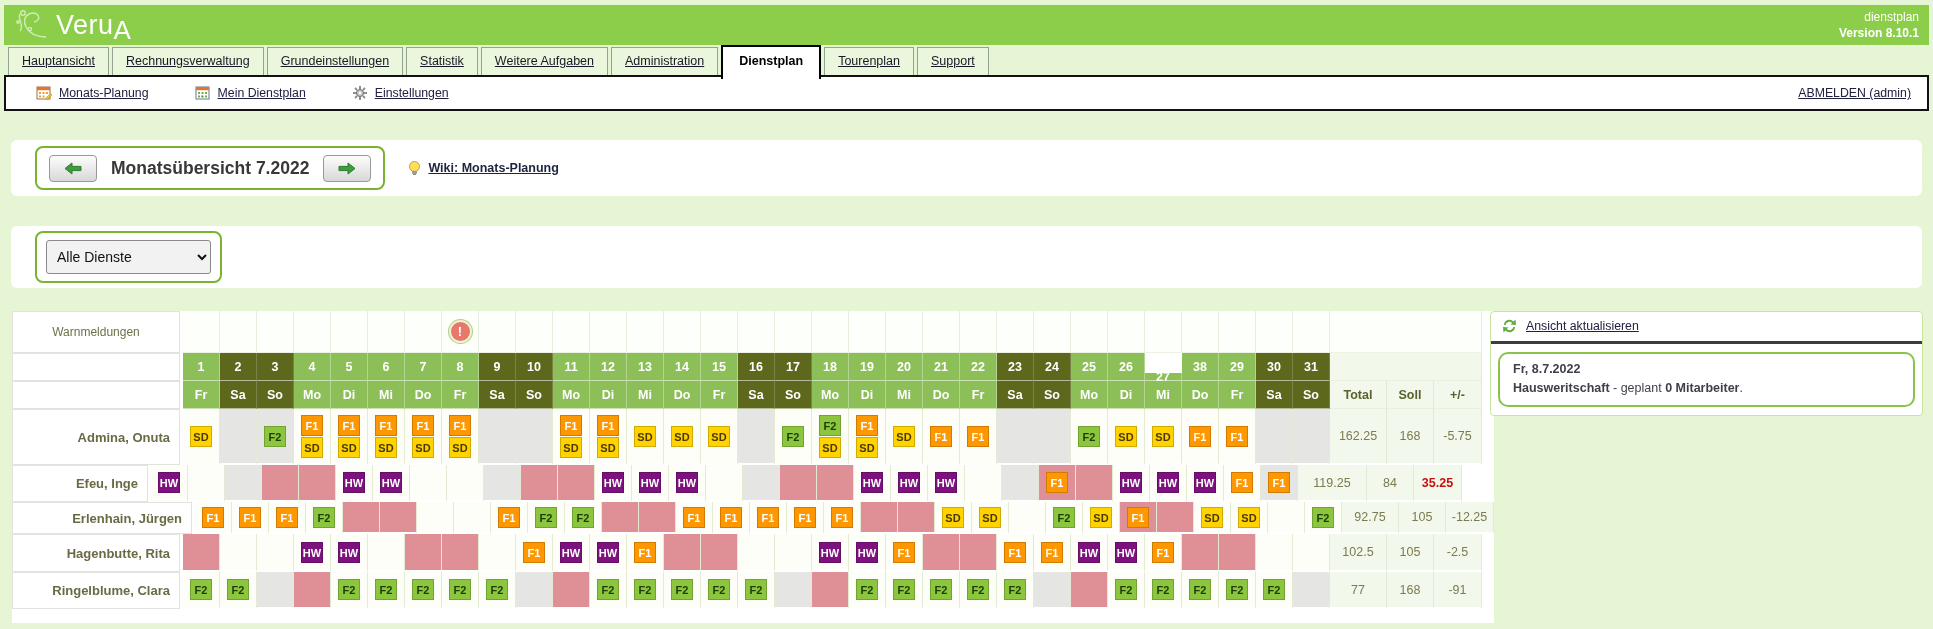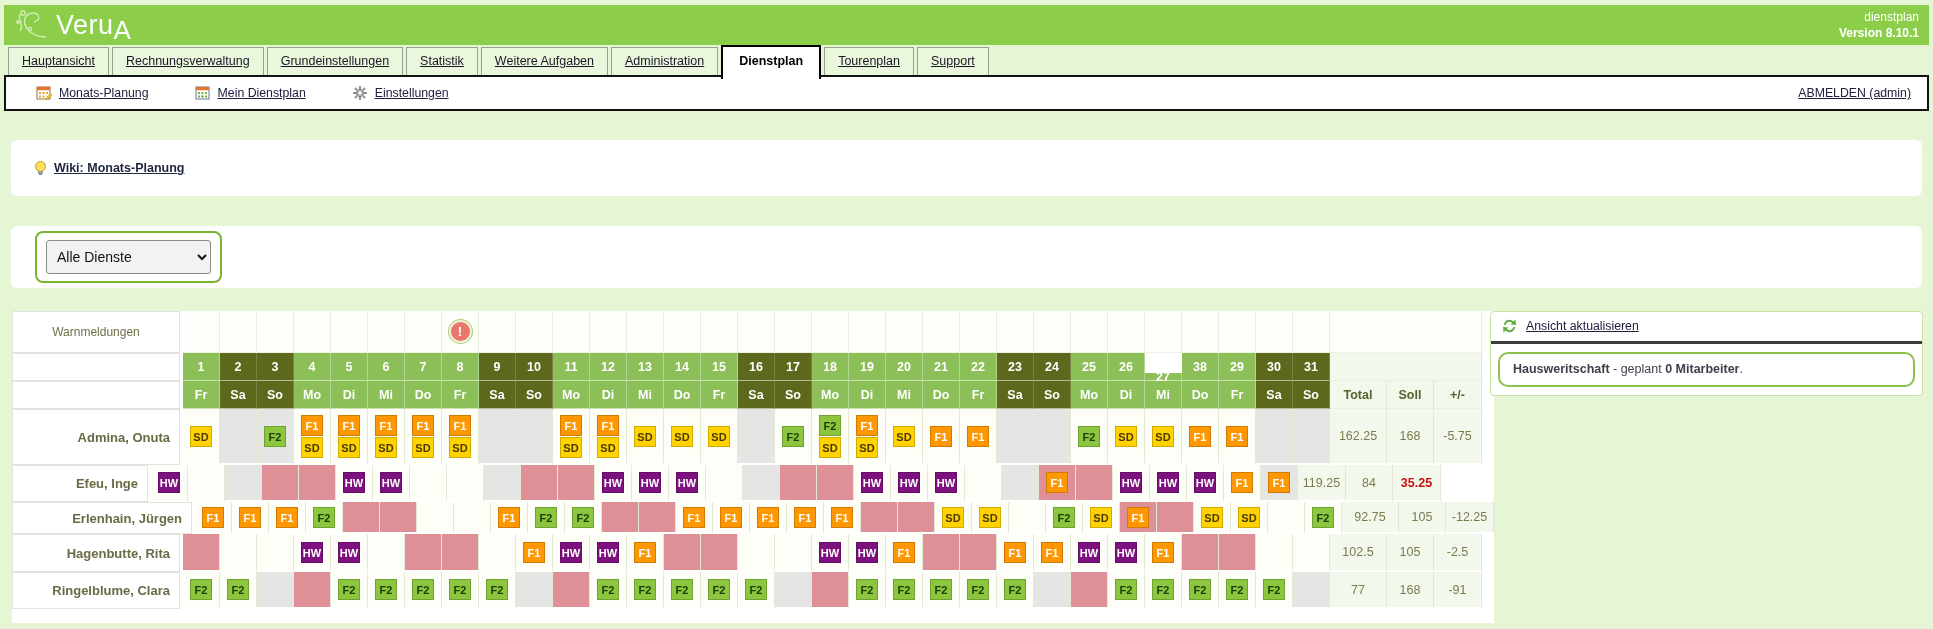--- a/index.html
+++ b/index.html
@@ -211,20 +211,33 @@
         <circle cx="8" cy="8" r="3.6" fill="#BFBFBF" stroke="#777"></circle>
         <circle cx="8" cy="8" r="1.4" fill="#fff"></circle>
       </svg>
     </span>
     <a class="tlink">Einstellungen</a>
   </div>
   <a class="tlink logout">ABMELDEN (admin)</a>
 </div>
 
 <div class="band band1">
+  <div class="monthbox">
+    <div class="navbtn">
+      <svg width="20" height="13" viewBox="0 0 20 13">
+        <path d="M9 1 L2 6.5 L9 12 L9 8.6 H18 V4.4 H9 Z" fill="#3E9C3E" stroke="#2C7D2C"></path>
+      </svg>
+    </div>
+    <span class="mtitle">Monatsübersicht 7.2022</span>
+    <div class="navbtn">
+      <svg width="20" height="13" viewBox="0 0 20 13">
+        <path d="M11 1 L18 6.5 L11 12 L11 8.6 H2 V4.4 H11 Z" fill="#3E9C3E" stroke="#2C7D2C"></path>
+      </svg>
+    </div>
+  </div>
   <div class="wiki">
     <svg width="15" height="17" viewBox="0 0 15 17">
       <circle cx="7.5" cy="6.5" r="5" fill="#FFDE5C" stroke="#C9A227"></circle>
       <path d="M5.5 11.5 h4 v2 h-4 z" fill="#A5A5A5" stroke="#7d7d7d" stroke-width="0.6"></path>
       <path d="M6 13.5 h3 v1.5 h-3 z" fill="#8c8c8c"></path>
     </svg>
     <a>Wiki: Monats-Planung</a>
   </div>
 </div>
 
@@ -571,21 +584,21 @@
         <div class="dc cell w" style="width: 37px;">
           <div class="badges">
             <div class="badge" style="background: rgb(255, 151, 0); color: rgb(255, 255, 255);">F1</div>
           </div>
         </div>
         <div class="dc cell g" style="width: 37px;">
           <div class="badges">
             <div class="badge" style="background: rgb(255, 151, 0); color: rgb(255, 255, 255);">F1</div>
           </div>
         </div>
-        <div class="dc totcell" style="width: 48px;">119.25</div>
+        <div class="dc totcell" style="width: 69px;">119.25</div>
         <div class="dc totcell" style="width: 47px;">84</div>
         <div class="dc totcell alert" style="width: 48px;">35.25</div>
       </div>
       <div class="trow" style="height: 32px;">
         <div class="lab name" style="width: 180px;">Erlenhain, Jürgen</div>
         <div class="dc cell w" style="width: 37px;">
           <div class="badges">
             <div class="badge" style="background: rgb(255, 151, 0); color: rgb(255, 255, 255);">F1</div>
           </div>
         </div>
@@ -921,16 +934,17 @@
 
   <div class="side">
     <div class="refreshrow">
       <svg width="17" height="16" viewBox="0 0 17 16">
         <path d="M3 7 A5.5 5.5 0 0 1 12.5 3.5 L14.5 1.5 L15 7 L9.5 6.5 L11.2 4.9 A4 4 0 0 0 4.6 7 Z" fill="#61AD3E"></path>
         <path d="M14 9 A5.5 5.5 0 0 1 4.5 12.5 L2.5 14.5 L2 9 L7.5 9.5 L5.8 11.1 A4 4 0 0 0 12.4 9 Z" fill="#61AD3E"></path>
       </svg>
       <a>Ansicht aktualisieren</a>
     </div>
     <div class="infobox">
+      <div><b>Fr, 8.7.2022</b></div>
       <div><b>Hausweritschaft</b><span> - geplant </span><b>0 Mitarbeiter</b><span>.</span></div>
     </div>
   </div>
 </div>
 
 </body></html>

